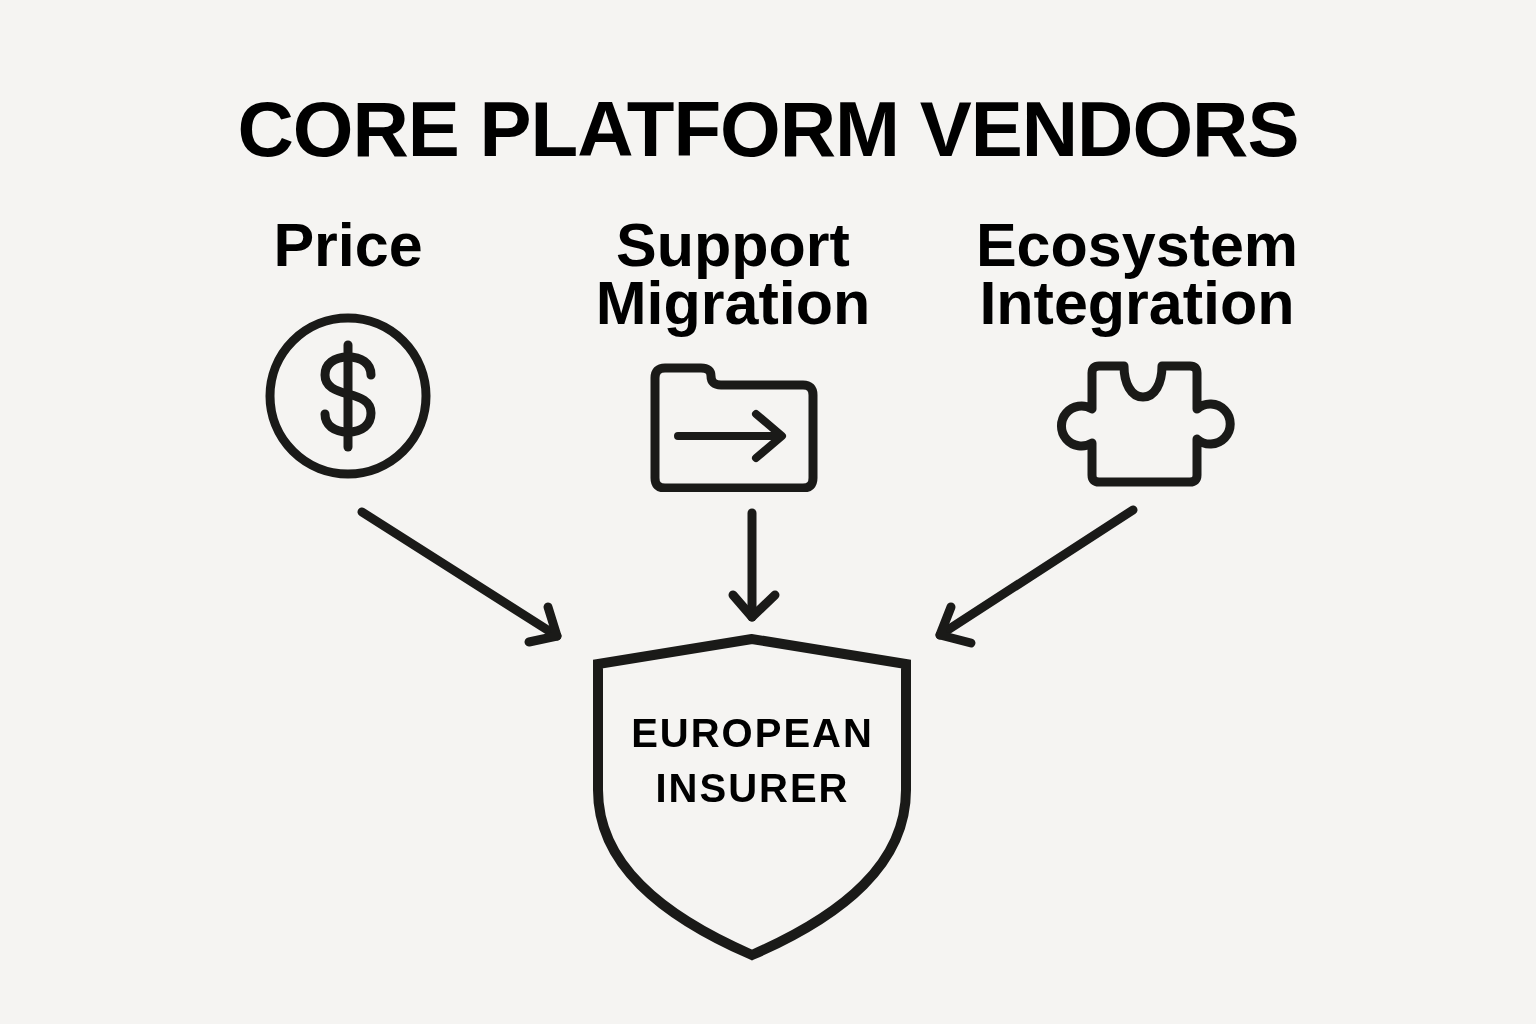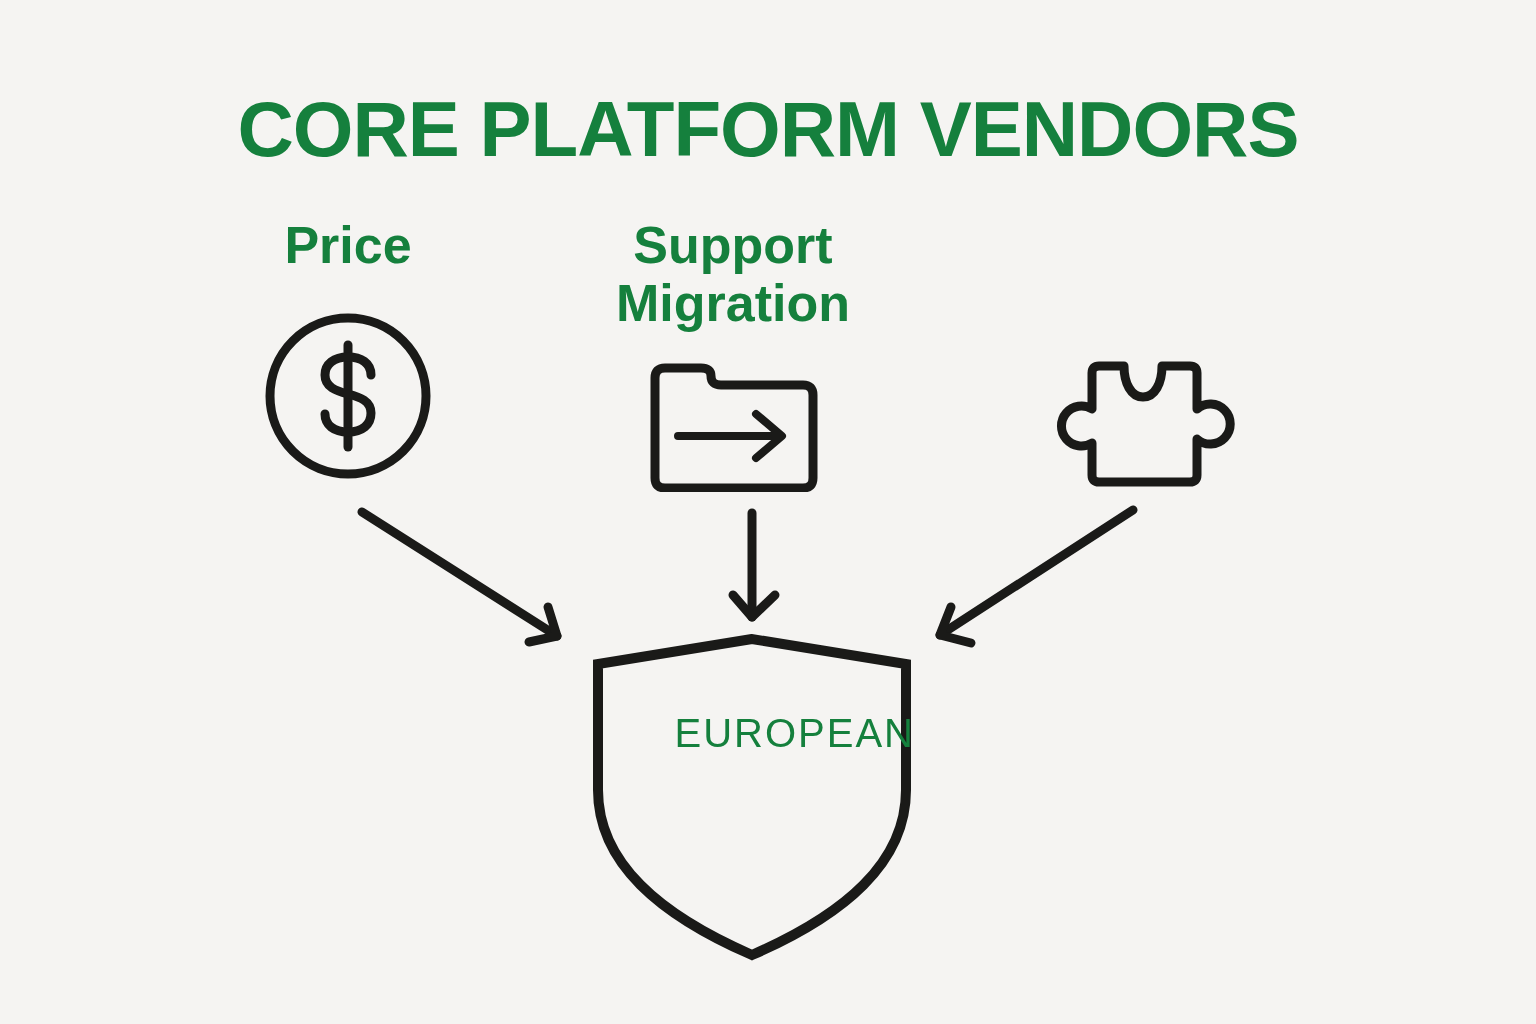--- a/index.html
+++ b/index.html
@@ -2,75 +2,79 @@
 <html><head>
 <meta charset="utf-8">
 <style>
   html,body{margin:0;padding:0;}
   .canvas{
     position:relative;
     width:1536px;
     height:1024px;
     background:#f5f4f2;
     font-family:"Liberation Sans", sans-serif;
-    color:#15803d;
+    color:#000000;
     overflow:hidden;
   }
   .title{
     position:absolute;
     top:84px; left:0; width:1536px;
     text-align:center;
     font-size:78px;
     font-weight:700;
     letter-spacing:-1px;
     white-space:nowrap;
   }
   .vendor-label{
     position:absolute;
     top:216px;
     text-align:center;
-    font-size:52px;
+    font-size:61px;
     font-weight:700;
     line-height:58px;
   }
   svg.graphic{ position:absolute; }
   svg.graphic path, svg.graphic circle{
     fill:none;
     stroke:#1a1a18;
     stroke-width:9;
     stroke-linecap:round;
     stroke-linejoin:round;
   }
   svg.shield path{ stroke-width:10; stroke-linejoin:miter; }
   .goal-text{
     position:absolute;
     left:590px; top:706px; width:325px;
-    text-align:right;
+    text-align:center;
     font-size:40px;
-    font-weight:400;
+    font-weight:700;
     line-height:55px;
     letter-spacing:2px;
   }
 </style>
 </head>
 <body>
 
 <div class="canvas">
 
   <div class="title">CORE PLATFORM VENDORS</div>
 
   <div class="vendor-label" style="left:198px;width:300px">
     <div>Price</div>
   </div>
 
   <div class="vendor-label" style="left:583px;width:300px">
     <div>Support</div>
     <div>Migration</div>
   </div>
 
+  <div class="vendor-label" style="left:957px;width:360px">
+    <div>Ecosystem</div>
+    <div>Integration</div>
+  </div>
 
   <svg class="graphic" style="left:263px;top:311px" width="170" height="170" viewBox="0 0 170 170">
     <circle cx="85" cy="85" r="78"></circle>
     <path d="M 85 34 L 85 136"></path>
     <path d="M 108 64 C 108 52 98 46 85 46 C 71 46 62 53 62 64 C 62 76 73 80 85 83 C 97 86 108 90 108 102 C 108 114 99 121 85 121 C 71 121 62 114 62 103"></path>
   </svg>
 
   <svg class="graphic" style="left:650px;top:360px" width="168" height="132" viewBox="0 0 168 132">
     <path d="M 5 118 L 5 18 Q 5 8 15 8 L 51 8 Q 61 8 61 16 Q 61 25 71 25 L 153 25 Q 163 25 163 35 L 163 118 Q 163 128 153 128 L 15 128 Q 5 128 5 118 Z"></path>
     <path d="M 28 76 L 128 76 M 106 54 L 132 76 L 106 98" style="stroke-width:8"></path>
@@ -94,15 +98,16 @@
     <path d="M 203 8 L 10 133"></path>
     <path d="M 21 105 L 10 133 L 41 141"></path>
   </svg>
 
   <svg class="graphic shield" style="left:588px;top:628px" width="330" height="335" viewBox="0 0 330 335">
     <path d="M 164 11 L 10 36 L 10 162 C 10 235 72 287 164 327 C 256 287 318 235 318 162 L 318 36 Z"></path>
   </svg>
 
   <div class="goal-text">
     <div>EUROPEAN</div>
+    <div>INSURER</div>
   </div>
 
 </div>
 
 </body></html>

